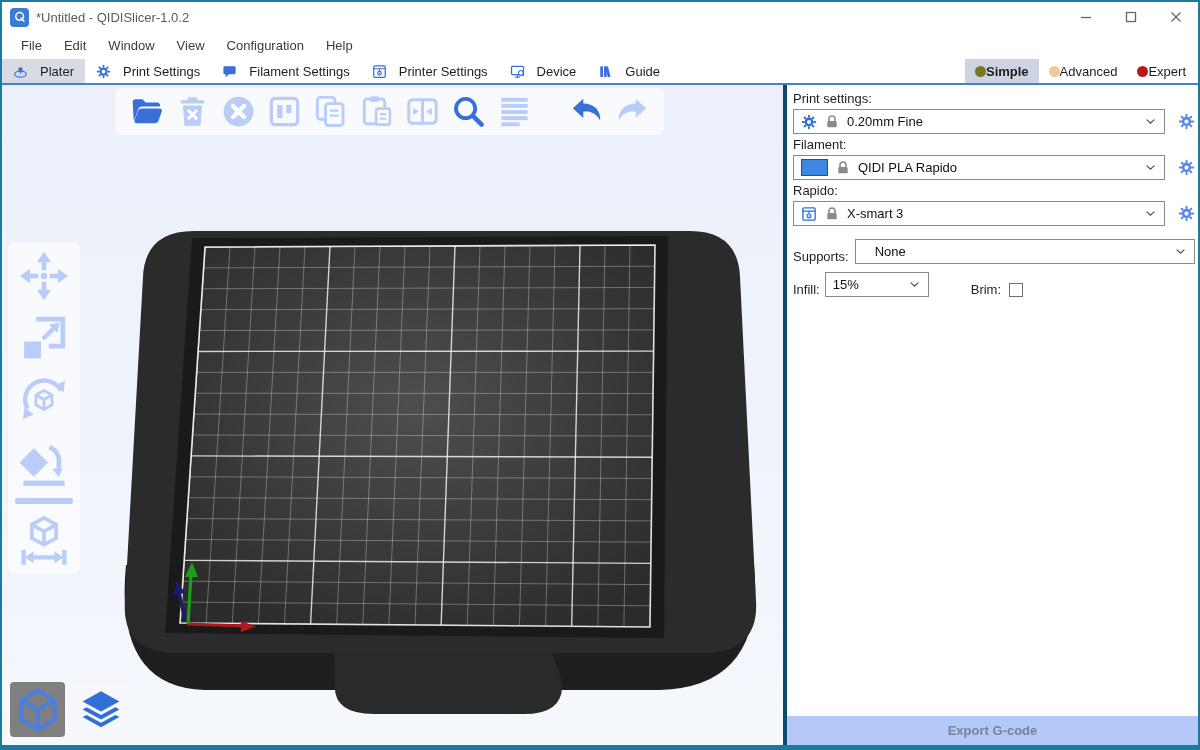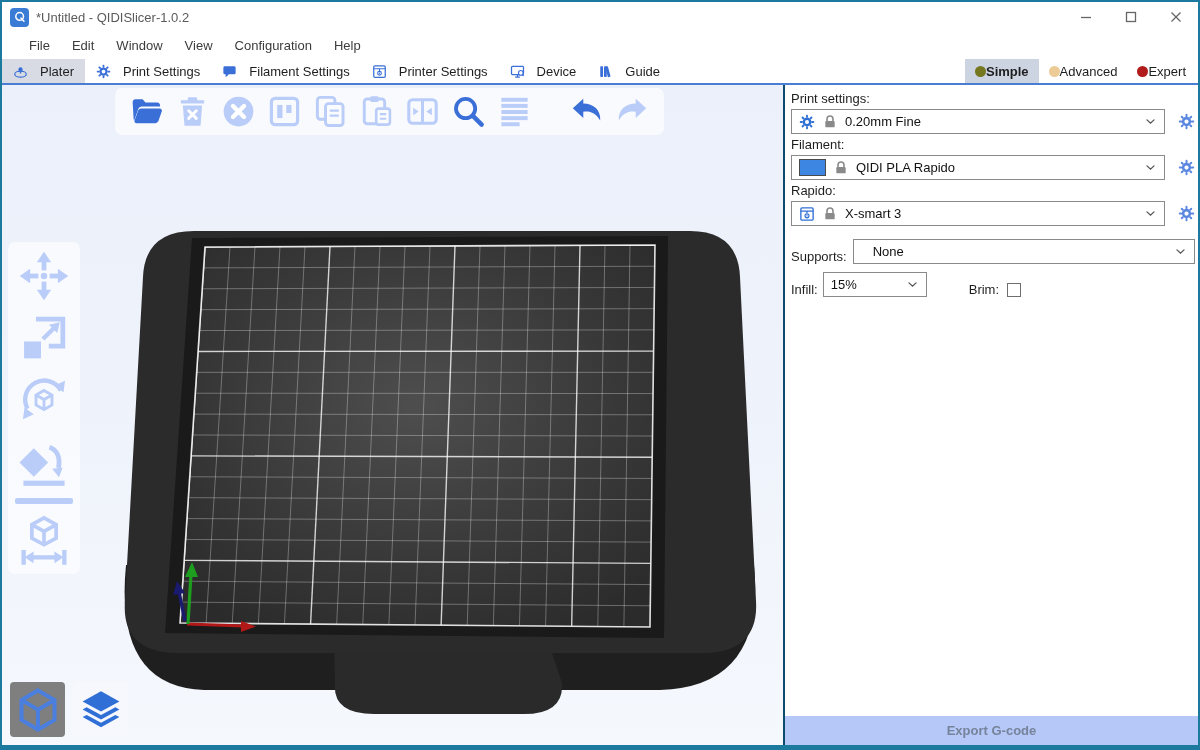--- a/index.html
+++ b/index.html
@@ -11,21 +11,21 @@
   }
   
   .titlebar { height:30px; display:flex; align-items:center; padding-left:8px; background:#fff; flex:0 0 auto; }
   .app-icon { width:19px; height:19px; border-radius:4px; background:#3a7bd5; display:flex; align-items:center; justify-content:center; }
   .app-icon svg { width:14px; height:14px; }
   .title-text { margin-left:7px; font-size:13px; color:#5a5a5a; }
   .win-controls { margin-left:auto; display:flex; }
   .win-btn { width:45px; height:30px; display:flex; align-items:center; justify-content:center; color:#666; }
   .win-btn svg { width:12px; height:12px; stroke:#666; stroke-width:1.3; fill:none; }
   
-  .menubar { height:27px; display:flex; align-items:center; padding-left:16px; background:#fff; flex:0 0 auto; }
+  .menubar { height:27px; display:flex; align-items:center; padding-left:8px; background:#fff; flex:0 0 auto; }
   .menu-item { padding:0 11px; font-size:13px; color:#3c3c3c; height:100%; display:flex; align-items:center; }
   
   .tabbar { height:26px; display:flex; align-items:stretch; background:#fff; border-bottom:2px solid #4a7ed2; flex:0 0 auto; }
   .tab { display:flex; align-items:center; gap:12px; padding:0 11px; font-size:13px; color:#1e1e1e; }
   .tab.active { background:#d8dbe3; }
   .tab svg { width:15px; height:15px; color:#3a6fd8; }
   .modes { margin-left:auto; display:flex; align-items:stretch; margin-right:2px; }
   .mode { display:flex; align-items:center; padding:0 10px; font-size:13px; color:#1e1e1e; }
   .mode.active { background:#ccd3e1; font-weight:bold; }
   .dot { width:11px; height:11px; border-radius:50%; }
@@ -40,21 +40,21 @@
   .undo-gap { margin-left:26px; }
   .left-toolbar { position:absolute; left:6px; top:157px; width:72px; padding:8px 0; background:rgba(250,251,254,.92); border-radius:7px; display:flex; flex-direction:column; align-items:center; gap:10px; }
   .left-toolbar svg { width:52px; height:52px; color:#b9cdf8; display:block; }
   .side-sep { width:58px; height:6px; background:#b9cdf8; border-radius:2px; }
   .view-toggle { position:absolute; left:8px; bottom:8px; display:flex; gap:8px; align-items:center; }
   .vt-btn { width:55px; height:55px; border-radius:4px; display:flex; align-items:center; justify-content:center; }
   .vt-editor { background:#7f7f7f; }
   .vt-preview { background:#f6f8fe; }
   .vt-btn svg { width:46px; height:46px; }
   
-  .rightpanel { flex:1; background:#fff; border-left:2px solid #0c4a6e; display:flex; flex-direction:column; }
+  .rightpanel { flex:1; background:#fff; border-left:4px solid #0c4a6e; display:flex; flex-direction:column; }
   .rp-fields { padding:3px 3px 0 6px; }
   .field-label { font-size:13px; color:#1e1e1e; margin:3px 0 3px 0; }
   .field-row { display:flex; align-items:center; gap:13px; }
   .combo { flex:1; height:25px; border:1px solid #8a8a8a; background:#fff; display:flex; align-items:center; gap:7px; padding:0 7px; }
   .combo-text { font-size:13px; color:#111; flex:1; white-space:nowrap; }
   .ic16 { width:16px; height:16px; flex:0 0 auto; }
   .ic-blue { color:#2f6fd6; } .ic-gray { color:#8a8a8a; }
   .chev { width:13px; height:13px; color:#555; flex:0 0 auto; }
   .gearbtn { width:17px; height:17px; color:#5a87e0; flex:0 0 auto; }
   .swatch { width:27px; height:17px; border:1px solid #4a4a4a; flex:0 0 auto; }

